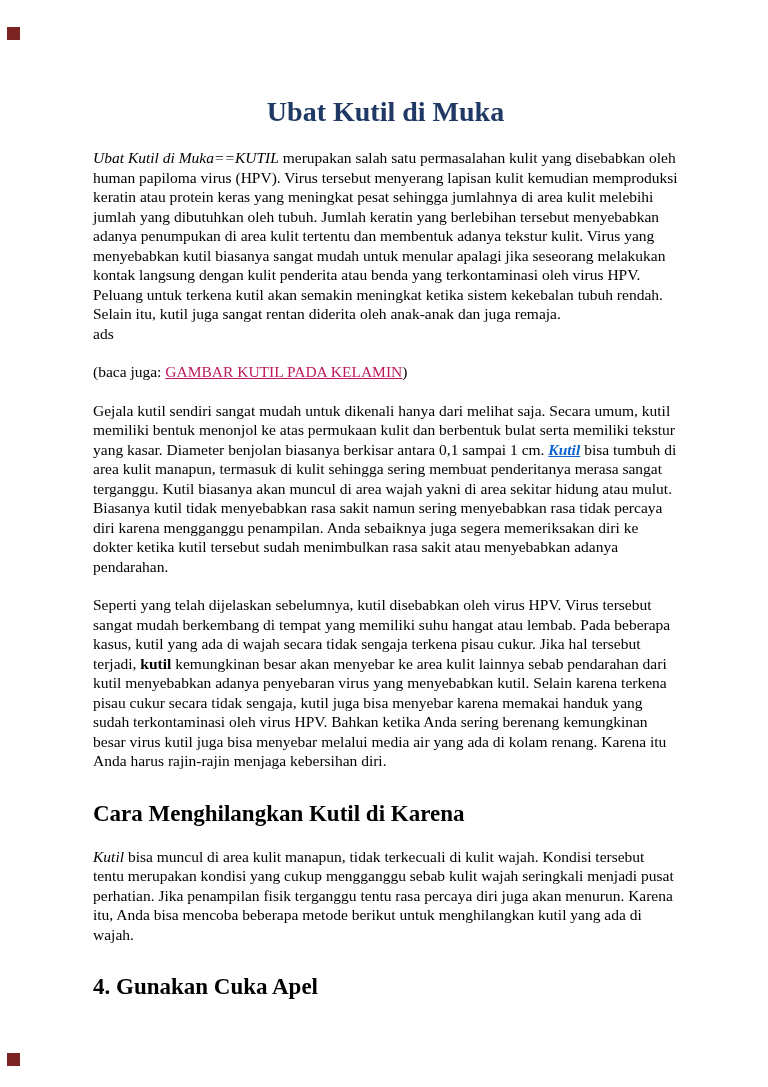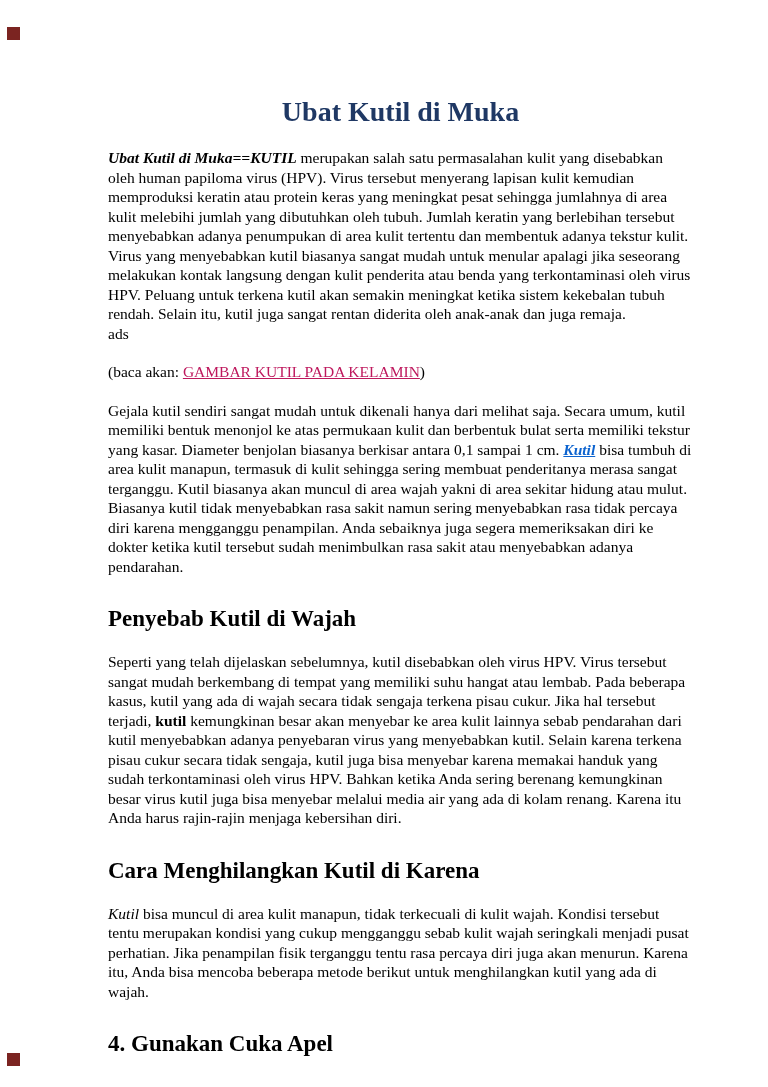--- a/index.html
+++ b/index.html
@@ -19,21 +19,21 @@
   .corner-mark {
     position: absolute;
     width: 13px;
     height: 13px;
     background: #7b2421;
   }
   .corner-tl { left: 7px; top: 27px; }
   .corner-bl { left: 7px; top: 1053px; }
   .content {
     position: absolute;
-    left: 108px;
+    left: 93px;
     top: 95px;
     width: 585px;
   }
   .doc-title {
     margin: 0 0 20px 0;
     text-align: center;
     font-size: 28px;
     line-height: 33px;
     font-weight: bold;
     color: #1f3864;
@@ -56,45 +56,44 @@
     text-decoration: underline;
     cursor: pointer;
   }
   a.kutil-link {
     color: #0c63cf;
     font-weight: bold;
     font-style: italic;
     text-decoration: underline;
     cursor: pointer;
   }
-  .bi { font-weight: bold; font-style: italic; }
+  .bi { font-weight: normal; font-style: italic; }
   .b  { font-weight: bold; }
   .i  { font-style: italic; }
 </style>
 </head>
 <body>
 
 <div class="page">
 
   <div class="corner-mark corner-tl"></div>
   <div class="corner-mark corner-bl"></div>
 
   <div class="content">
 
     <h1 class="doc-title">Ubat Kutil di Muka</h1>
 
     <p class="no-gap"><span class="bi">Ubat Kutil di Muka==KUTIL</span><span> merupakan salah satu permasalahan kulit yang disebabkan oleh human papiloma virus (HPV). Virus tersebut menyerang lapisan kulit kemudian memproduksi keratin atau protein keras yang meningkat pesat sehingga jumlahnya di area kulit melebihi jumlah yang dibutuhkan oleh tubuh. Jumlah keratin yang berlebihan tersebut menyebabkan adanya penumpukan di area kulit tertentu dan membentuk adanya tekstur kulit. Virus yang menyebabkan kutil biasanya sangat mudah untuk menular apalagi jika seseorang melakukan kontak langsung dengan kulit penderita atau benda yang terkontaminasi oleh virus HPV. Peluang untuk terkena kutil akan semakin meningkat ketika sistem kekebalan tubuh rendah. Selain itu, kutil juga sangat rentan diderita oleh anak-anak dan juga remaja.</span></p>
 
     <div class="line">ads</div>
 
-    <p><span>(baca akan: </span><a class="doc-link">GAMBAR KUTIL PADA KELAMIN</a><span>)</span></p>
+    <p><span>(baca juga: </span><a class="doc-link">GAMBAR KUTIL PADA KELAMIN</a><span>)</span></p>
 
     <p><span>Gejala kutil sendiri sangat mudah untuk dikenali hanya dari melihat saja. Secara umum, kutil memiliki bentuk menonjol ke atas permukaan kulit dan berbentuk bulat serta memiliki tekstur yang kasar. Diameter benjolan biasanya berkisar antara 0,1 sampai 1 cm. </span><a class="kutil-link">Kutil</a><span> bisa tumbuh di area kulit manapun, termasuk di kulit sehingga sering membuat penderitanya merasa sangat terganggu. Kutil biasanya akan muncul di area wajah yakni di area sekitar hidung atau mulut. Biasanya kutil tidak menyebabkan rasa sakit namun sering menyebabkan rasa tidak percaya diri karena mengganggu penampilan. Anda sebaiknya juga segera memeriksakan diri ke dokter ketika kutil tersebut sudah menimbulkan rasa sakit atau menyebabkan adanya pendarahan.</span></p>
 
-    <h2 class="section-heading">Penyebab Kutil di Wajah</h2>
 
     <p><span>Seperti yang telah dijelaskan sebelumnya, kutil disebabkan oleh virus HPV. Virus tersebut sangat mudah berkembang di tempat yang memiliki suhu hangat atau lembab. Pada beberapa kasus, kutil yang ada di wajah secara tidak sengaja terkena pisau cukur. Jika hal tersebut terjadi, </span><span class="b">kutil</span><span> kemungkinan besar akan menyebar ke area kulit lainnya sebab pendarahan dari kutil menyebabkan adanya penyebaran virus yang menyebabkan kutil. Selain karena terkena pisau cukur secara tidak sengaja, kutil juga bisa menyebar karena memakai handuk yang sudah terkontaminasi oleh virus HPV. Bahkan ketika Anda sering berenang kemungkinan besar virus kutil juga bisa menyebar melalui media air yang ada di kolam renang. Karena itu Anda harus rajin-rajin menjaga kebersihan diri.</span></p>
 
     <h2 class="section-heading">Cara Menghilangkan Kutil di Karena</h2>
 
     <p><span class="i">Kutil</span><span> bisa muncul di area kulit manapun, tidak terkecuali di kulit wajah. Kondisi tersebut tentu merupakan kondisi yang cukup mengganggu sebab kulit wajah seringkali menjadi pusat perhatian. Jika penampilan fisik terganggu tentu rasa percaya diri juga akan menurun. Karena itu, Anda bisa mencoba beberapa metode berikut untuk menghilangkan kutil yang ada di wajah.</span></p>
 
     <h2 class="section-heading">4. Gunakan Cuka Apel</h2>
 
   </div>

